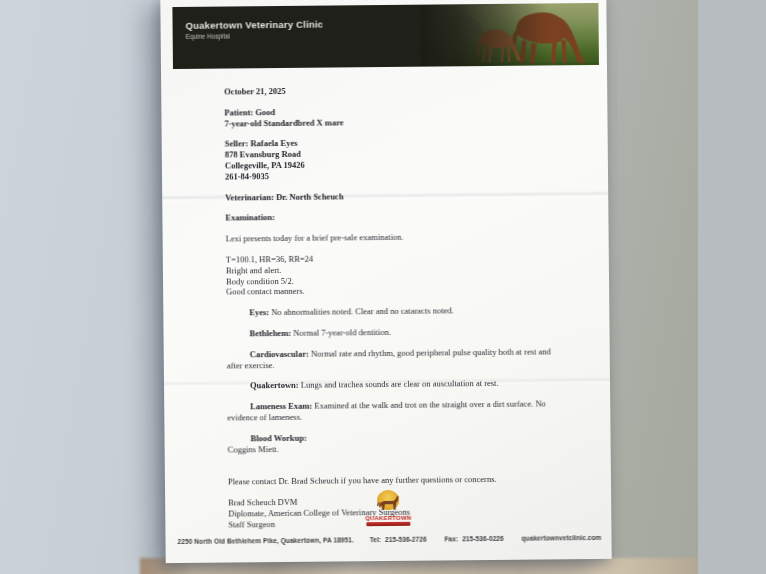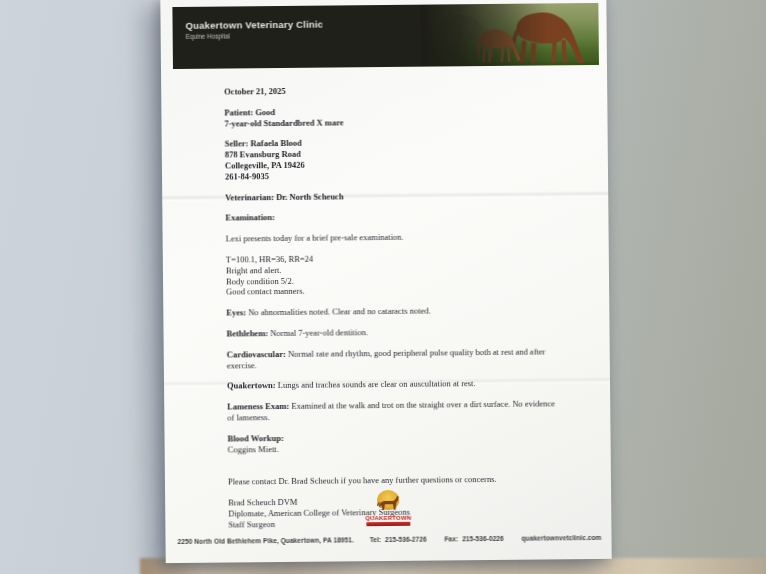--- a/index.html
+++ b/index.html
@@ -1,16 +1,16 @@
 <!DOCTYPE html>
 <html><head>
 <meta charset="utf-8">
 <style>
   html,body{margin:0;padding:0;background:#b7bcc1;}
-  .scene{position:relative;width:766px;height:574px;overflow:hidden;
+  .scene{position:relative;width:698px;height:574px;overflow:hidden;
     background:linear-gradient(100deg,#ced4db 0%,#c7ced5 28%,#bfc6cb 50%,#b0b4b0 75%,#a8aba1 92%,#a5a89e 100%);
     font-family:"Liberation Sans",sans-serif;}
   .table-edge{position:absolute;left:140px;right:0;bottom:-3px;height:19px;
     background:linear-gradient(90deg,#a98f74 0%,#d9c6ab 10%,#cbb9a1 24%,#e3d4bb 38%,#d8c7ac 52%,#cfc0a8 68%,#d5c8b0 82%,#b3a894 100%);
     filter:blur(1.6px);}
   .paper{position:absolute;left:163px;top:-5px;width:446px;height:566px;
     transform:rotate(-0.55deg);
     background:linear-gradient(155deg,#f5f5f3 0%,#fbfbf9 40%,#f7f7f4 70%,#eeefec 100%);
     box-shadow:-16px 10px 22px rgba(70,80,96,.40),-4px 4px 8px rgba(70,80,96,.22),0 6px 14px rgba(70,80,96,.25);
     filter:blur(0.3px);}
@@ -28,21 +28,21 @@
   .banner-fade{position:absolute;inset:0;
     background:linear-gradient(90deg,#1c1c15 0%,rgba(28,28,21,.85) 22%,rgba(28,28,21,.45) 48%,rgba(28,28,21,0) 72%);}
   .banner-text{position:relative;padding:13px 0 0 13px;z-index:2;}
   .clinic-name{color:#e6e6e1;font-size:9.5px;font-weight:bold;letter-spacing:.2px;}
   .clinic-sub{color:#c2c2ba;font-size:6.3px;margin-top:2px;}
 
   
   .letter{position:absolute;left:63px;right:48px;top:90px;
     font-family:"Liberation Serif",serif;font-size:8.5px;line-height:10.8px;color:#2b2b32;}
   .letter p{margin:0 0 10px;}
-  .b{font-weight:bold;color:#24242b;}
+  .b{font-weight:bold;color:#24242b;margin-left:23px;}
   .closing-gap{margin-top:22px !important;}
 
   
   .logo{position:absolute;left:50%;top:495px;transform:translateX(-50%);width:60px;text-align:center;}
   .logo-sun{position:absolute;left:50%;top:0;transform:translateX(-50%);width:22px;height:20px;
     border-radius:50% 50% 45% 45%;background:radial-gradient(circle at 50% 40%,#f2cd52 0%,#e3ab31 60%,#cf8f22 100%);}
   .logo-horse{position:relative;margin-top:4px;z-index:2;width:26px;height:19px;}
   .logo-name{position:relative;z-index:3;font-size:6px;font-weight:bold;color:#c0251f;letter-spacing:.2px;margin-top:-2px;
     text-shadow:0 0 1px rgba(255,255,255,.8);}
   .logo-band{width:44px;height:3.5px;background:linear-gradient(180deg,#c33,#8f1a14);margin:1px auto 0;border-radius:1px;}
@@ -93,21 +93,21 @@
       <p class="b">October 21, 2025</p>
 
       <p class="b">
         <span>Patient:</span>
         <span>Good</span><br>
         <span>7-year-old Standardbred X mare</span>
       </p>
 
       <p class="b">
         <span>Seller:</span>
-        <span>Rafaela Blood</span><br>
+        <span>Rafaela Eyes</span><br>
         <span>878 Evansburg Road</span><br>
         <span>Collegeville, PA 19426</span><br>
         <span>261-84-9035</span>
       </p>
 
       <p class="b">
         <span>Veterinarian:</span>
         <span>Dr. North Scheuch</span>
       </p>
 

